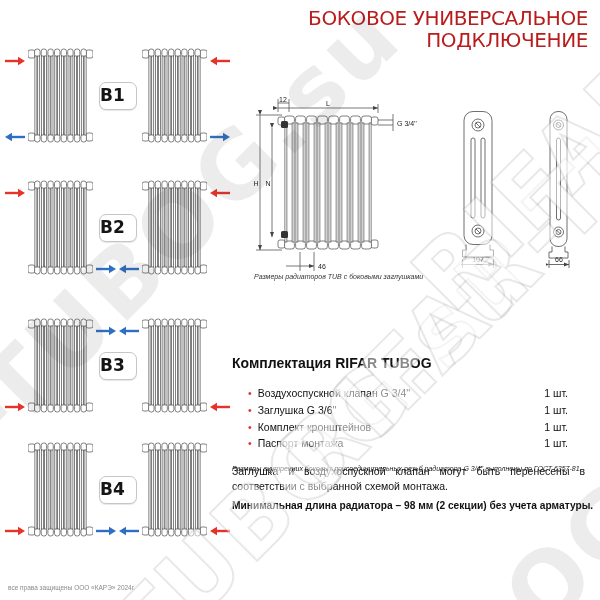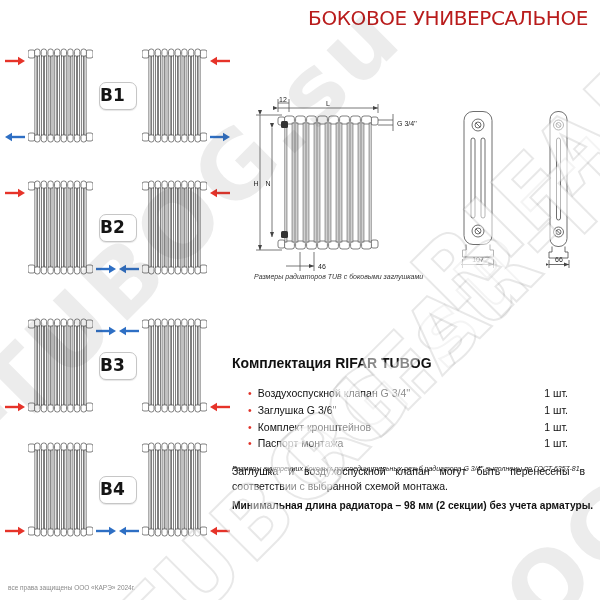--- a/index.html
+++ b/index.html
@@ -45,20 +45,21 @@
   .wm.solid{color:rgba(70,70,70,0.10);}
   .wm.outline{color:rgba(255,255,255,0.50);-webkit-text-stroke:2px rgba(90,90,90,0.14);}
 </style>
 </head>
 <body>
 
 <div class="page">
 
   <header class="title">
     <div>БОКОВОЕ УНИВЕРСАЛЬНОЕ</div>
+    <div>ПОДКЛЮЧЕНИЕ</div>
   </header>
 
   <div id="schemes">
       <div class="scheme-row" style="top: 44px;">
         <div class="rad" style="left: 28px; top: 4px;"><svg width="65" height="95" viewBox="0 0 65 95">
             <rect x="0" y="2" width="7" height="8" rx="2" class="rd"></rect>
             <rect x="58" y="2" width="7" height="8" rx="2" class="rd"></rect>
             <rect x="0" y="85" width="7" height="8" rx="2" class="rd"></rect>
             <rect x="58" y="85" width="7" height="8" rx="2" class="rd"></rect>
             <rect x="6.6" y="1" width="5.4" height="8" rx="2.4" class="rd"></rect>

